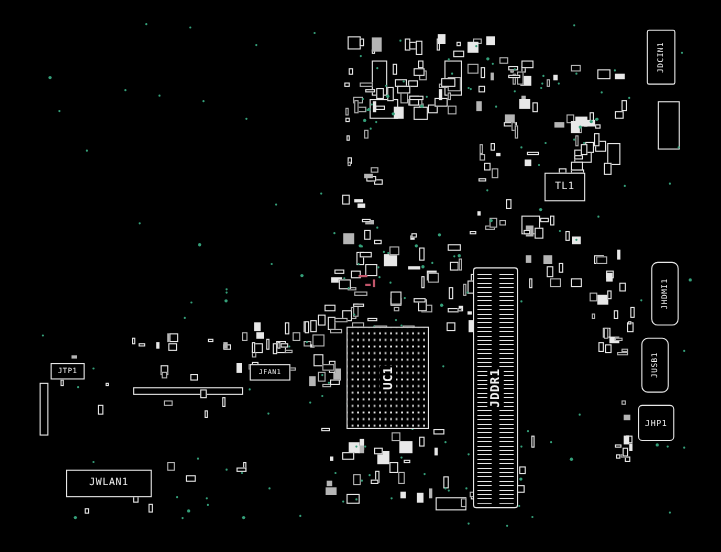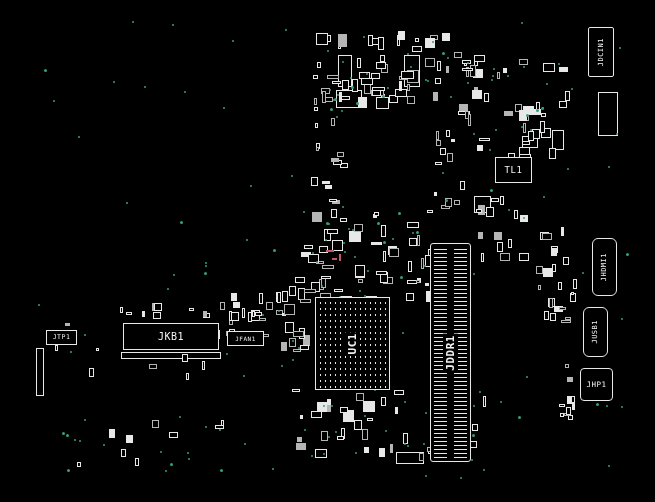--- a/index.html
+++ b/index.html
@@ -535,28 +535,28 @@
     </div>
     <div style="position: absolute; left: 592px; top: 238px; width: 25px; height: 58px; box-sizing: border-box; border: 1px solid rgb(232, 232, 232); border-radius: 6px; background: rgb(0, 0, 0); display: flex; align-items: center; justify-content: center;">
       <span class="lbl vert" style="font-size: 7px;">JHDMI1</span>
     </div>
     <div style="position: absolute; left: 583px; top: 307px; width: 25px; height: 50px; box-sizing: border-box; border: 1px solid rgb(232, 232, 232); border-radius: 6px; background: rgb(0, 0, 0); display: flex; align-items: center; justify-content: center;">
       <span class="lbl vert" style="font-size: 7px;">JUSB1</span>
     </div>
     <div style="position: absolute; left: 580px; top: 368px; width: 33px; height: 33px; box-sizing: border-box; border: 1px solid rgb(232, 232, 232); border-radius: 4px; background: rgb(0, 0, 0); display: flex; align-items: center; justify-content: center;">
       <span class="lbl" style="font-size: 7.5px;">JHP1</span>
     </div>
-    <div style="position: absolute; left: 123px; top: 323px; width: 96px; height: 27px; box-sizing: border-box; border: 1px solid rgb(232, 232, 232); border-radius: 0px; background: rgb(0, 0, 0); display: flex; align-items: center; justify-content: center;">
-      <span class="lbl" style="font-size: 10px;">JKB1</span>
-    </div>
     <div style="position: absolute; left: 227px; top: 331px; width: 37px; height: 15px; box-sizing: border-box; border: 1px solid rgb(232, 232, 232); border-radius: 0px; background: rgb(0, 0, 0); display: flex; align-items: center; justify-content: center;">
       <span class="lbl" style="font-size: 6px;">JFAN1</span>
     </div>
     <div style="position: absolute; left: 46px; top: 330px; width: 31px; height: 15px; box-sizing: border-box; border: 1px solid rgb(232, 232, 232); border-radius: 0px; background: rgb(0, 0, 0); display: flex; align-items: center; justify-content: center;">
       <span class="lbl" style="font-size: 6.5px;">JTP1</span>
+    </div>
+    <div style="position: absolute; left: 60px; top: 427px; width: 78px; height: 25px; box-sizing: border-box; border: 1px solid rgb(232, 232, 232); border-radius: 0px; background: rgb(0, 0, 0); display: flex; align-items: center; justify-content: center;">
+      <span class="lbl" style="font-size: 9px;">JWLAN1</span>
     </div>
     <div style="position: absolute; left: 315px; top: 297px; width: 75px; height: 93px; box-sizing: border-box; border: 1px solid rgb(232, 232, 232); display: flex; align-items: center; justify-content: center; background-color: rgb(0, 0, 0); background-image: radial-gradient(circle, rgb(232, 232, 232) 0.9px, transparent 1px); background-size: 5px 6px; background-position: 2px 2px;">
       <span class="lbl vert" style="font-size: 11px; font-weight: bold;">UC1</span>
     </div>
     <div style="position: absolute; left: 430px; top: 243px; width: 41px; height: 219px; box-sizing: border-box; border: 1px solid rgb(232, 232, 232); border-radius: 3px; background: rgb(0, 0, 0); display: flex; align-items: center; justify-content: center;">
       <div style="position: absolute; top: 3px; bottom: 3px; width: 34%; background-image: repeating-linear-gradient(0deg, rgb(232, 232, 232) 0px, rgb(232, 232, 232) 1px, transparent 1px, transparent 4px); left: 3px;"></div>
       <div style="position: absolute; top: 3px; bottom: 3px; width: 34%; background-image: repeating-linear-gradient(0deg, rgb(232, 232, 232) 0px, rgb(232, 232, 232) 1px, transparent 1px, transparent 4px); right: 3px;"></div>
       <span class="lbl vert" style="font-size: 11px; font-weight: bold; position: relative;">JDDR1</span>
     </div>
   </div>

